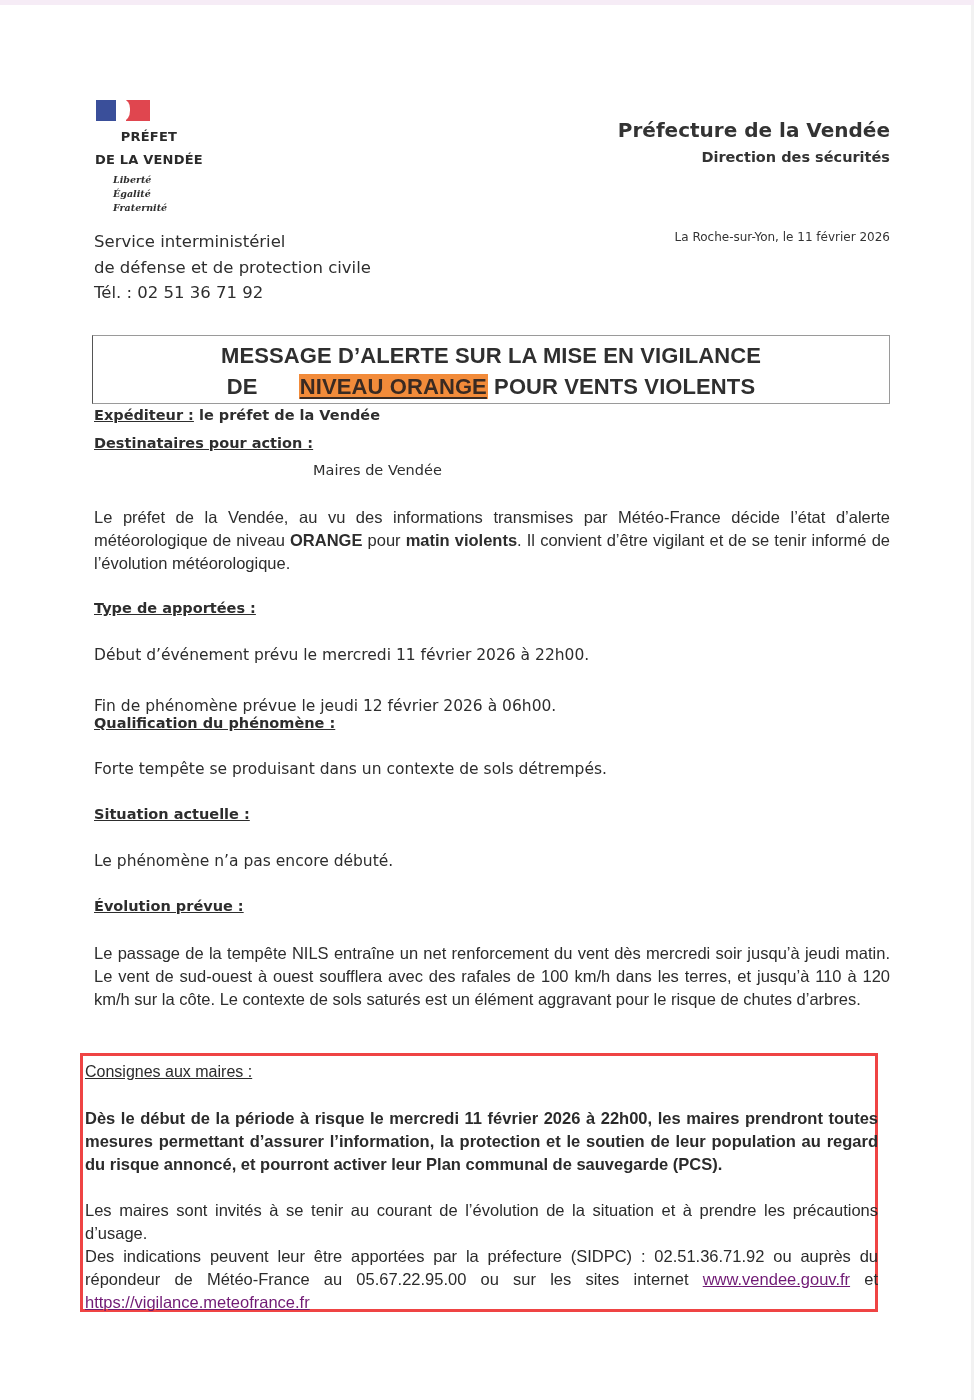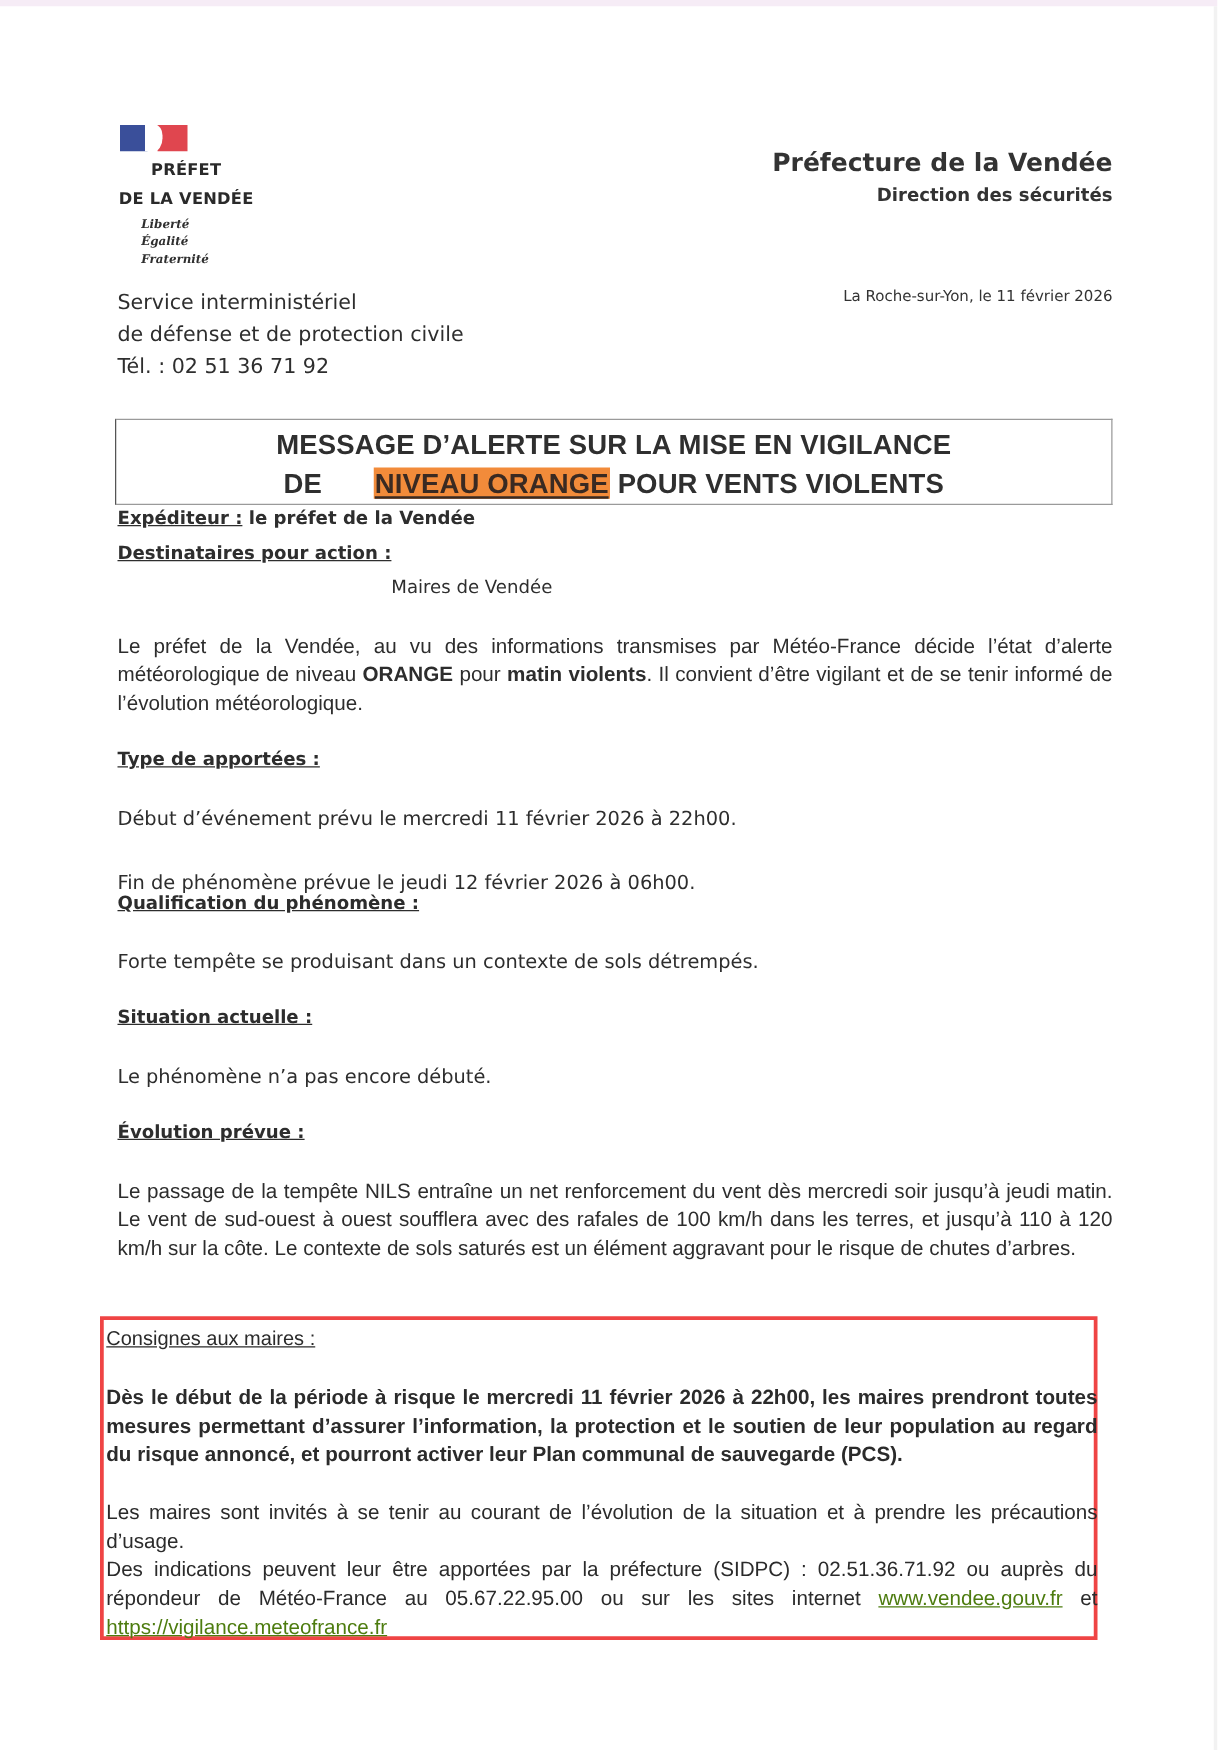--- a/index.html
+++ b/index.html
@@ -40,21 +40,21 @@
     .para b { font-weight: bold; }
 
     .section-title { position: absolute; left: 94px; font-size: 14.5px; font-weight: bold; color: #2d2d2d; text-decoration: underline; }
     .body-line { position: absolute; left: 94px; font-size: 15.5px; line-height: 23px; color: #2d2d2d; }
 
     
     .consignes-box { position: absolute; left: 80px; top: 1053px; width: 798px; height: 259px; border: 3px solid #ef4444; }
     .cb-title { position: absolute; left: 2px; top: 7px; font-family: "Liberation Sans", sans-serif; font-size: 16px; color: #2b2b2b; text-decoration: underline; }
     .cb-para { position: absolute; left: 2px; width: 793px; font-family: "Liberation Sans", sans-serif; font-size: 16.5px; line-height: 23px; color: #2b2b2b; text-align: justify; }
     .cb-para.bold { font-weight: bold; }
-    .link { text-decoration: underline; color: #4d7c0f; cursor: pointer; }
+    .link { text-decoration: underline; color: #701a75; cursor: pointer; }
   </style>
 </head>
 <body>
 
 <div class="top-strip"></div>
 <div class="right-edge"></div>
 
 <div class="flag">
   <div class="blue"></div>
     <div class="red"></div>

